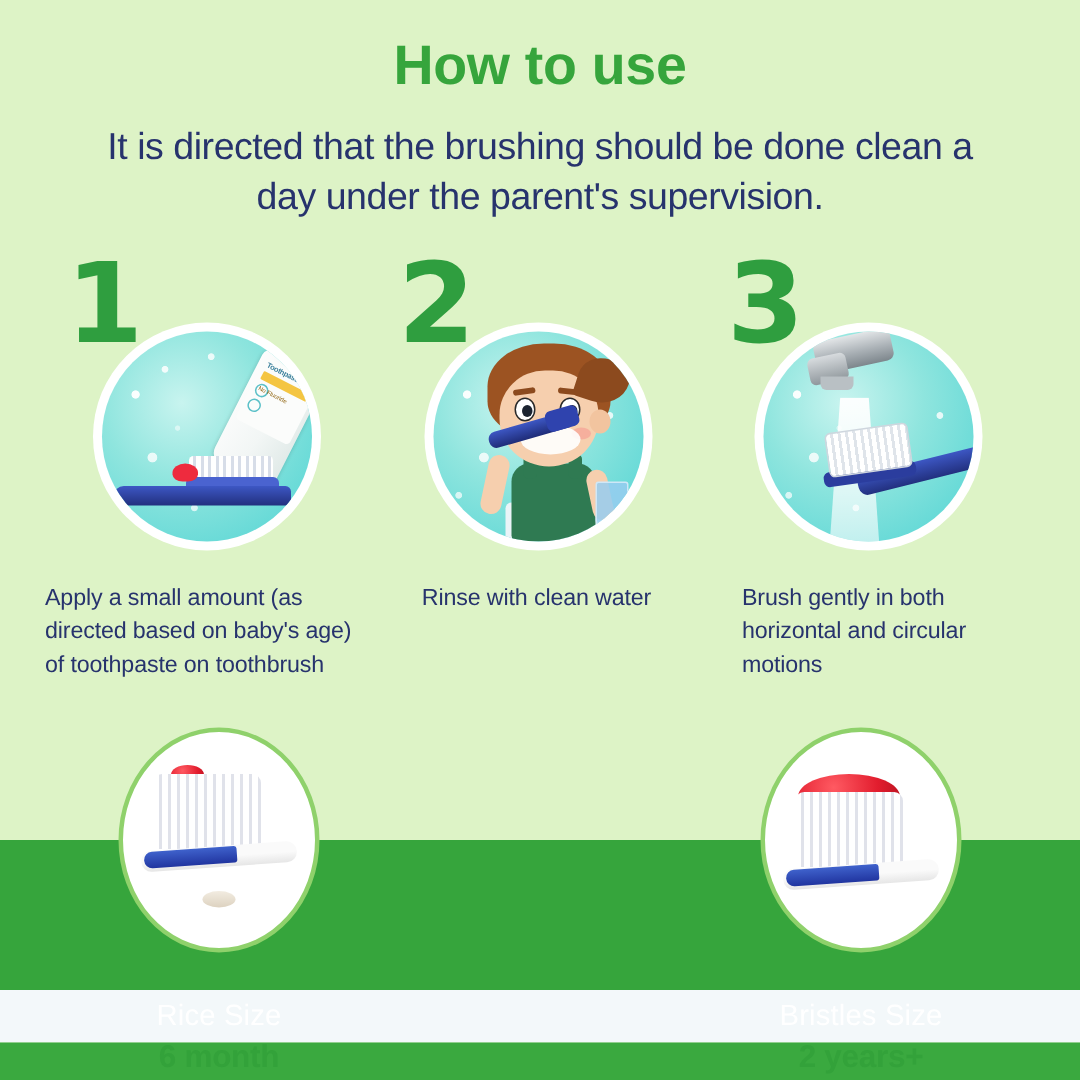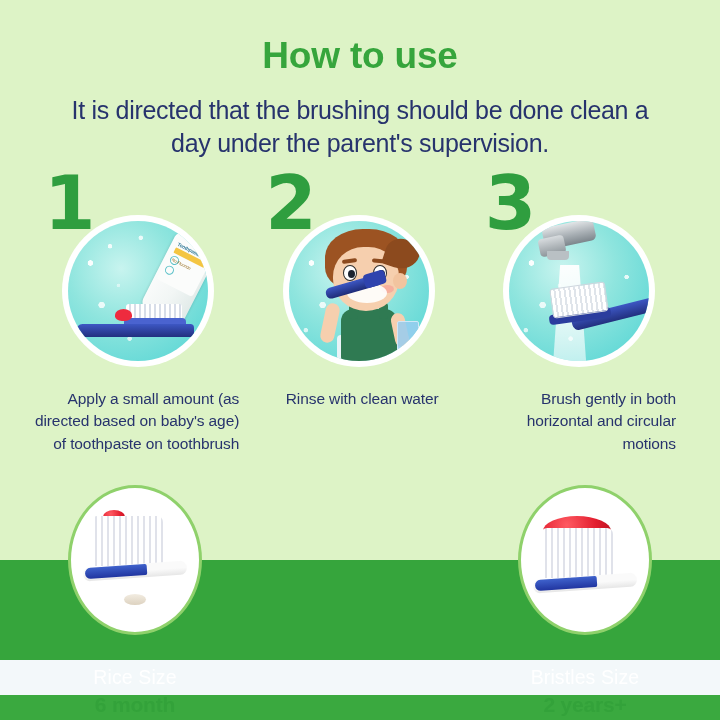--- a/index.html
+++ b/index.html
@@ -23,21 +23,20 @@
     background: #ddf3c6;
     overflow: hidden;
   }
 
   
   .header {
     position: absolute;
     top: 0; left: 0; right: 0;
     text-align: center;
     padding-top: 24px;
-    margin-top: 12px;
   }
   .title {
     font-size: 37px;
     font-weight: bold;
     color: #36a53c;
     letter-spacing: -0.2px;
     line-height: 1.1;
   }
   .subtitle {
     margin-top: 17px;
@@ -410,21 +409,21 @@
   
   .captions {
     position: absolute;
     top: 388px; left: 0; right: 0;
     display: flex;
     justify-content: space-between;
     padding: 0 22px;
   }
   .caption {
     width: 226px;
-    text-align: right;
+    text-align: left;
     font-size: 15.5px;
     color: #27336d;
     line-height: 1.45;
     letter-spacing: -0.1px;
   }
   .caption.c1 { padding: 0 8px; }
   .caption.c2 { padding: 0 22px; }
   .caption.c3 { padding: 0 34px; }
 
   
@@ -449,21 +448,21 @@
     height: 25px;
     background: #3aa93f;
   }
 
   .sizes {
     position: absolute;
     left: 0; right: 0;
     top: 485px;
     display: flex;
     justify-content: space-between;
-    padding: 0 22px;
+    padding: 0 33px;
     z-index: 4;
   }
   .size-col {
     width: 226px;
     display: flex;
     flex-direction: column;
     align-items: center;
   }
   .oval-wrap {
     width: 134px;

